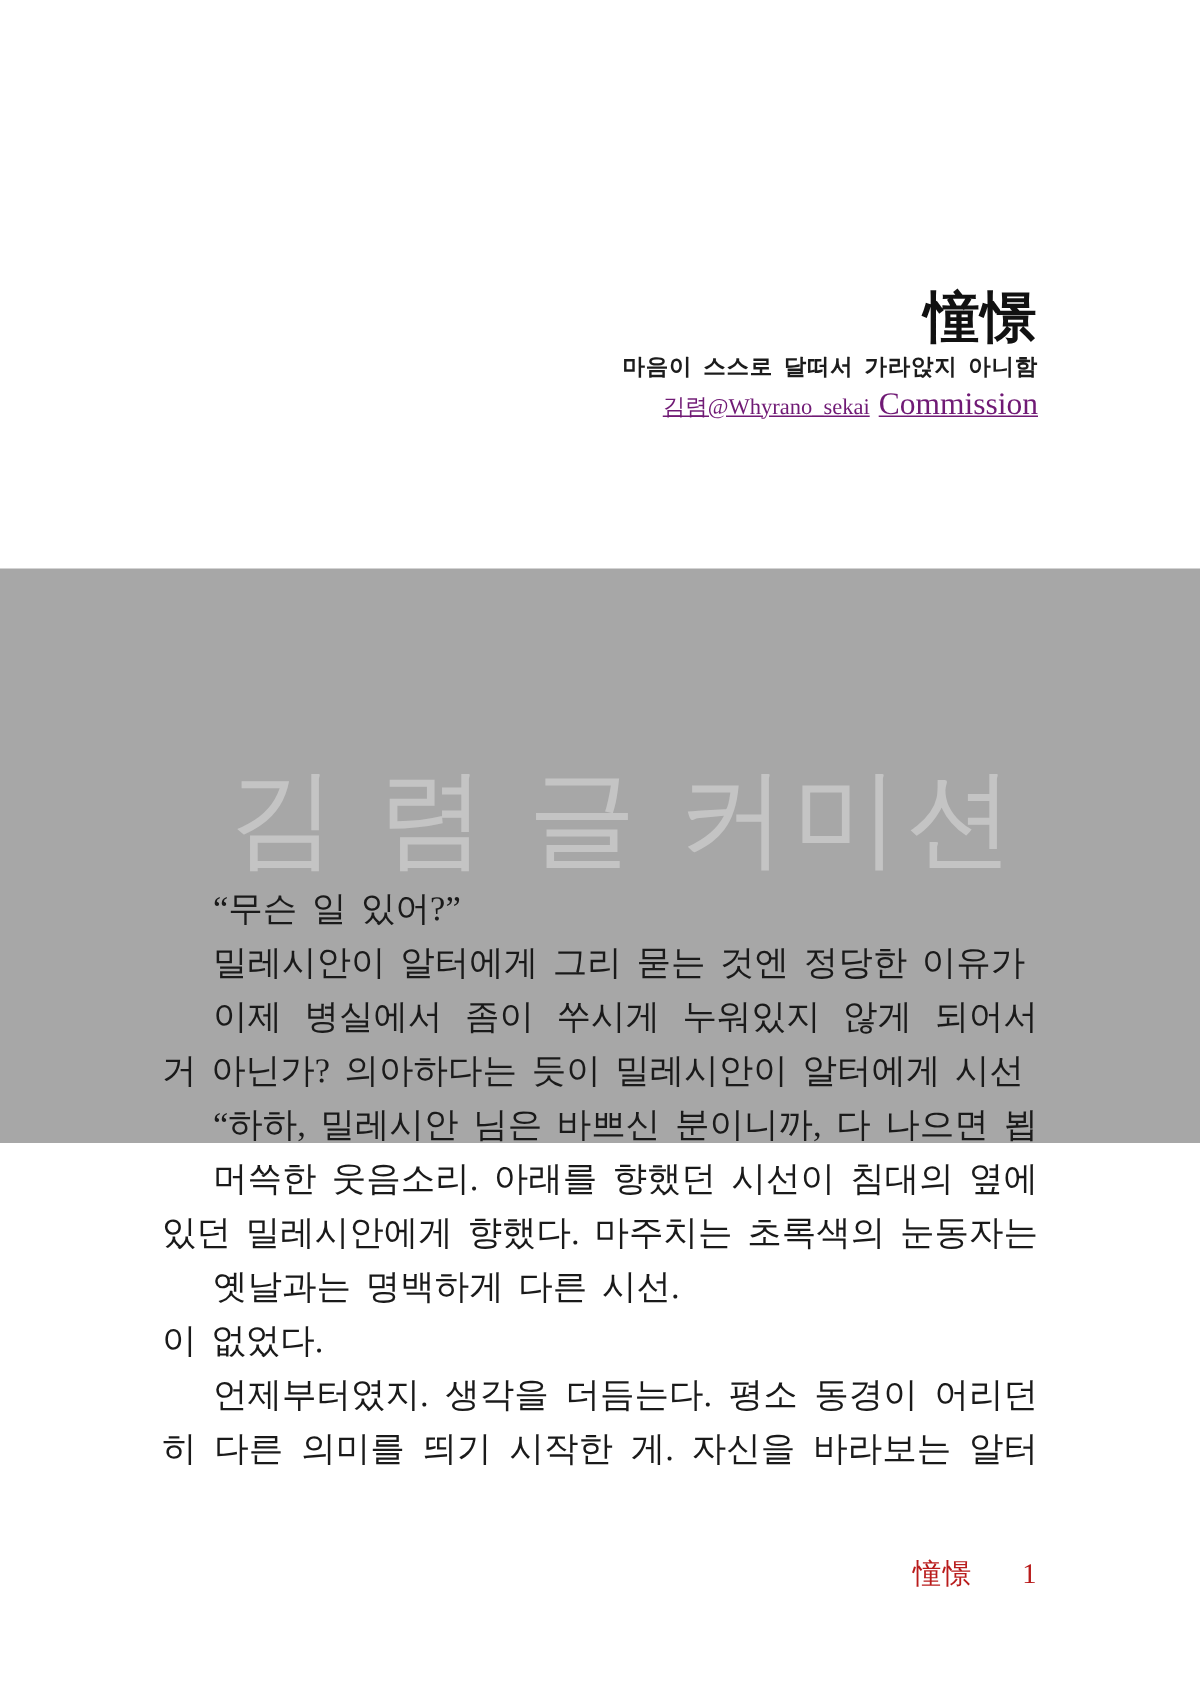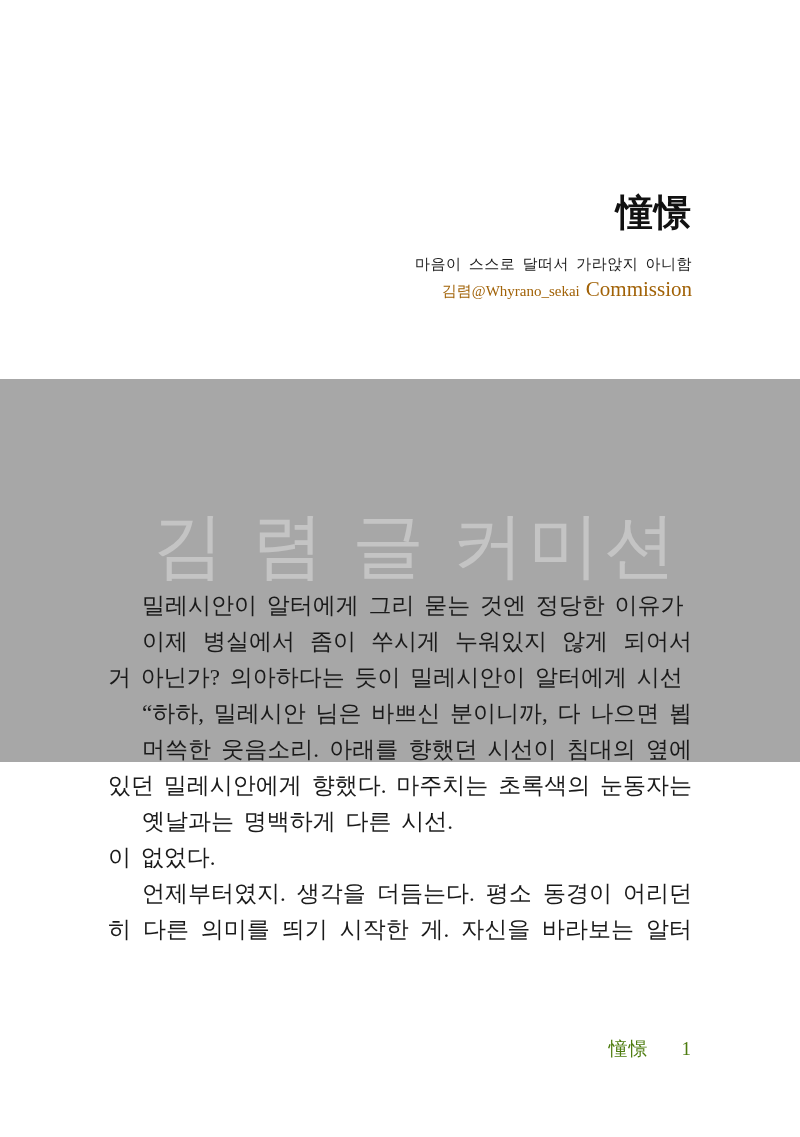--- a/index.html
+++ b/index.html
@@ -21,30 +21,32 @@
     color: #111111;
   }
   .doc-title {
     margin: 0;
     font-size: 37px;
     font-weight: bold;
     line-height: 1.15;
     letter-spacing: 1px;
   }
   .doc-subtitle {
-    margin-top: 20px;
+    margin-top: 0;
     font-size: 15px;
     letter-spacing: 0.5px;
     word-spacing: 3px;
     color: #1c1c1c;
+    font-weight: bold;
   }
   .credit-line {
     margin-top: 3px;
     font-size: 15px;
-    color: #a16207;
+    color: #701a75;
+    text-decoration: underline;
   }
   .credit-line .commission-word {
     font-size: 21px;
     margin-left: 6px;
   }
 
   
   .gray-band {
     position: absolute;
     left: 0;
@@ -86,21 +88,21 @@
     text-align: justify;
     text-align-last: justify;
   }
 
   
   .page-footer {
     position: absolute;
     top: 1036px;
     right: 108px;
     font-size: 19px;
-    color: #4d7c0f;
+    color: #b91c1c;
     letter-spacing: 1px;
   }
   .page-footer .pagenum {
     display: inline-block;
     margin-left: 33px;
   }
 </style>
 </head>
 <body>
 
@@ -112,20 +114,21 @@
     <div class="credit-line">
       <span>김렴@Whyrano_sekai</span><span class="commission-word">Commission</span>
     </div>
   </div>
 
   <div class="gray-band" style="background: rgb(167, 167, 167);">
     <div class="watermark" style="color: rgb(196, 196, 196);">김 렴 글 커미션</div>
   </div>
 
   <main class="body-text" style="color: rgb(26, 26, 26);">
+      <div class="line indent">“무슨 일 있어?”</div>
       <div class="line indent">밀레시안이 알터에게 그리 묻는 것엔 정당한 이유가 있었다.</div>
       <div class="line indent fill">이제 병실에서 좀이 쑤시게 누워있지 않게 되어서 기뻐해야 하는</div>
       <div class="line">거 아닌가? 의아하다는 듯이 밀레시안이 알터에게 시선을 돌렸다.</div>
       <div class="line indent fill">“하하, 밀레시안 님은 바쁘신 분이니까, 다 나으면 뵙지 못할 거로</div>
       <div class="line indent fill">머쓱한 웃음소리. 아래를 향했던 시선이 침대의 옆에 가만히 서</div>
       <div class="line fill">있던 밀레시안에게 향했다. 마주치는 초록색의 눈동자는 평소와 다름</div>
       <div class="line indent">옛날과는 명백하게 다른 시선.</div>
       <div class="line">이 없었다.</div>
       <div class="line indent fill">언제부터였지. 생각을 더듬는다. 평소 동경이 어리던 눈빛이 서서</div>
       <div class="line fill">히 다른 의미를 띄기 시작한 게. 자신을 바라보는 알터의 눈이 달라</div>

